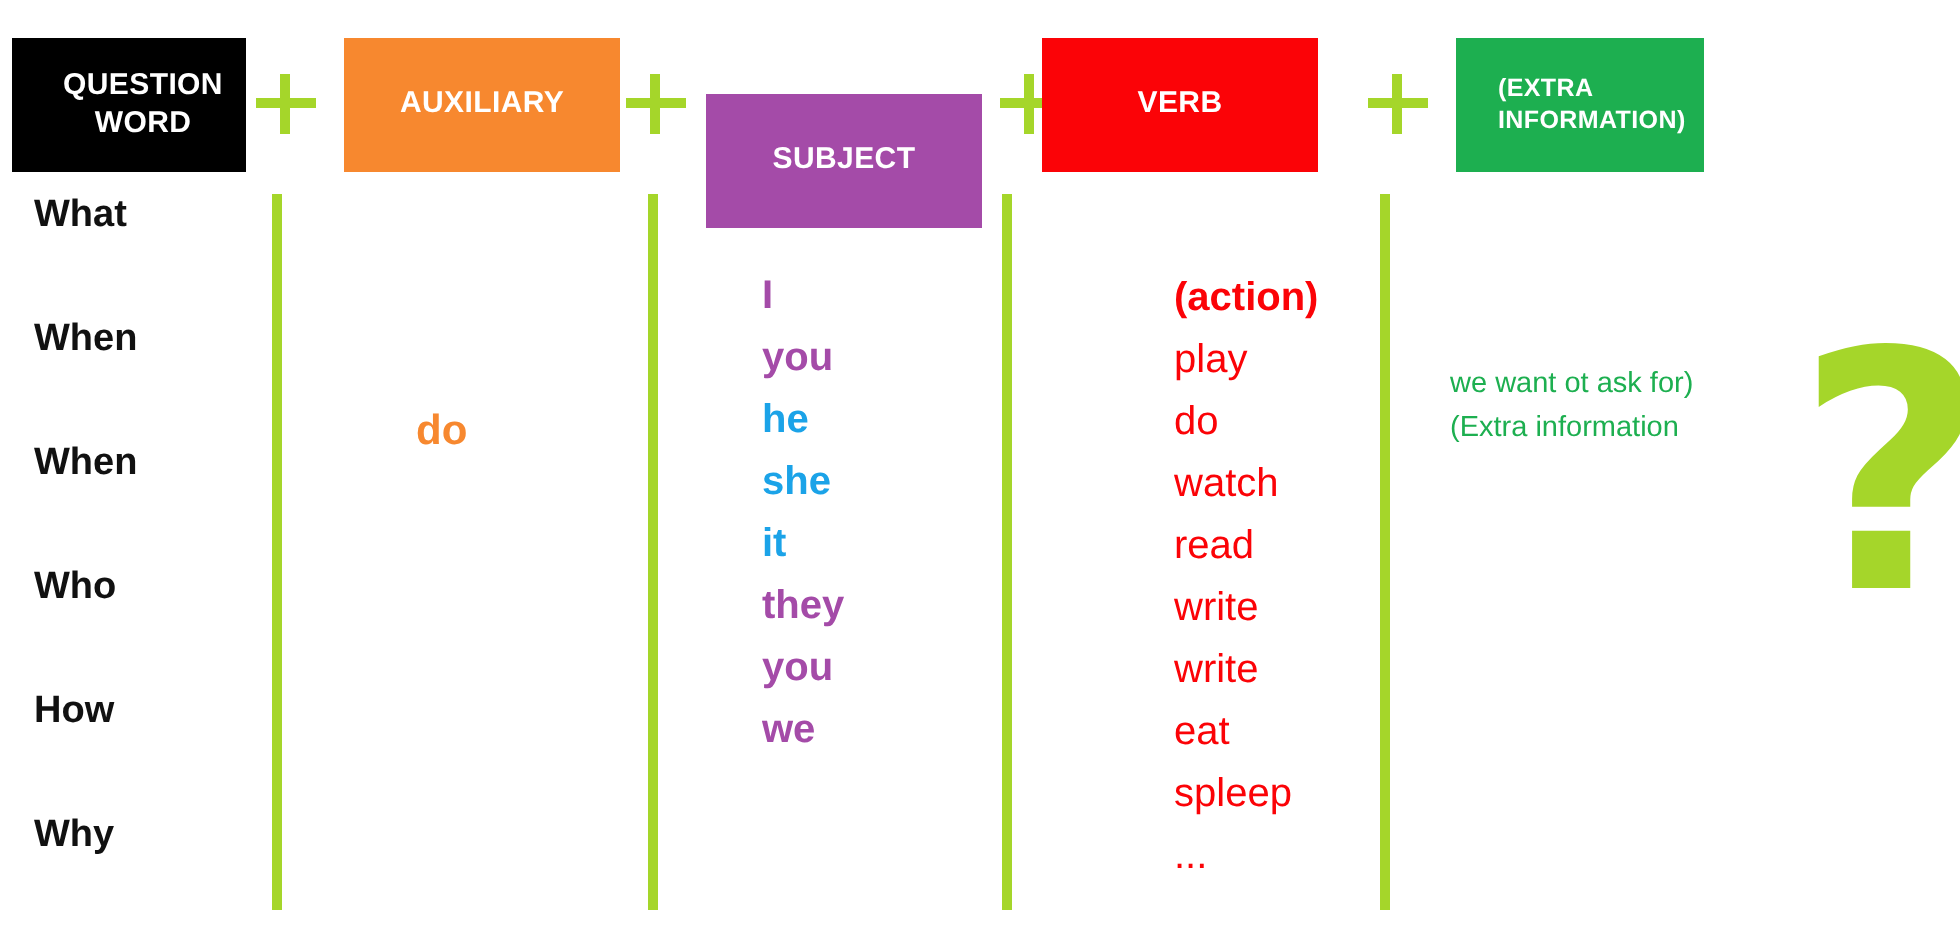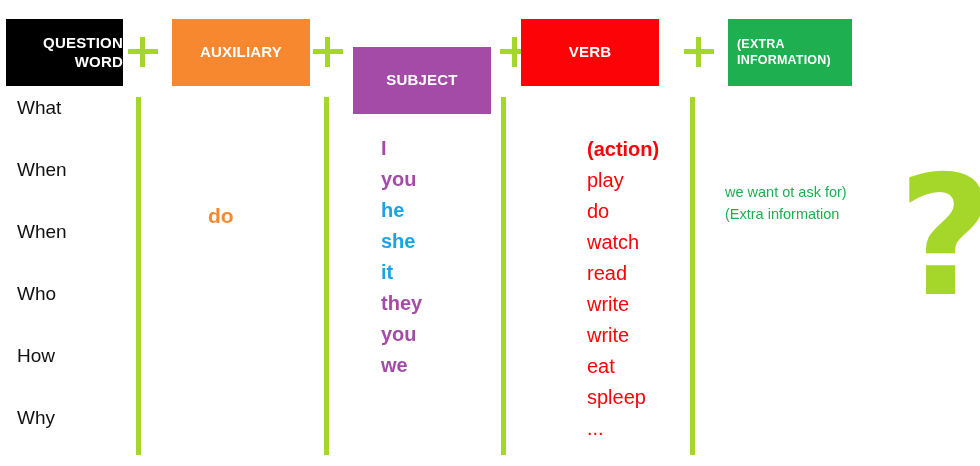--- a/index.html
+++ b/index.html
@@ -27,21 +27,21 @@
     font-weight: bold;
     line-height: 1.25;
     letter-spacing: 0.2px;
   }
   .hdr-box .hdr-label { display: block; }
 
   #box-question-word {
     left: 6px;  top: 19px;  width: 117px; height: 67px;
     background: #000000;
     justify-content: flex-start;
-    text-align: right;
+    text-align: center;
     padding-left: 14px;
     box-sizing: border-box;
     font-size: 15px;
   }
   #box-auxiliary {
     left: 172px; top: 19px; width: 138px; height: 67px;
     background: #F7882F;
     font-size: 15px;
   }
   #box-subject {
@@ -53,21 +53,21 @@
   #box-verb {
     left: 521px; top: 19px; width: 138px; height: 67px;
     background: #FB0307;
     font-size: 15px;
   }
   #box-extra {
     left: 728px; top: 19px; width: 124px; height: 67px;
     background: #1DAF50;
     justify-content: flex-start;
     text-align: left;
-    padding-left: 9px;
+    padding-left: 21px;
     box-sizing: border-box;
     font-size: 12.5px;
   }
 
   
   .plus {
     position: absolute;
     width: 30px;
     height: 30px;
     top: 37px;
@@ -96,21 +96,21 @@
   #vline-2 { left: 324px; }
   #vline-3 { left: 501px; }
   #vline-4 { left: 690px; }
 
   
   .col { position: absolute; }
 
   #col-question-words { left: 17px; top: 98px; width: 115px; }
   #col-question-words .qw {
     font-size: 19px;
-    font-weight: normal;
+    font-weight: bold;
     color: #111111;
     height: 62px;
     line-height: 1;
   }
 
   #col-auxiliary { left: 208px; top: 205px; width: 110px; }
   #col-auxiliary .aux {
     font-size: 21px;
     font-weight: bold;
     height: 62px;

